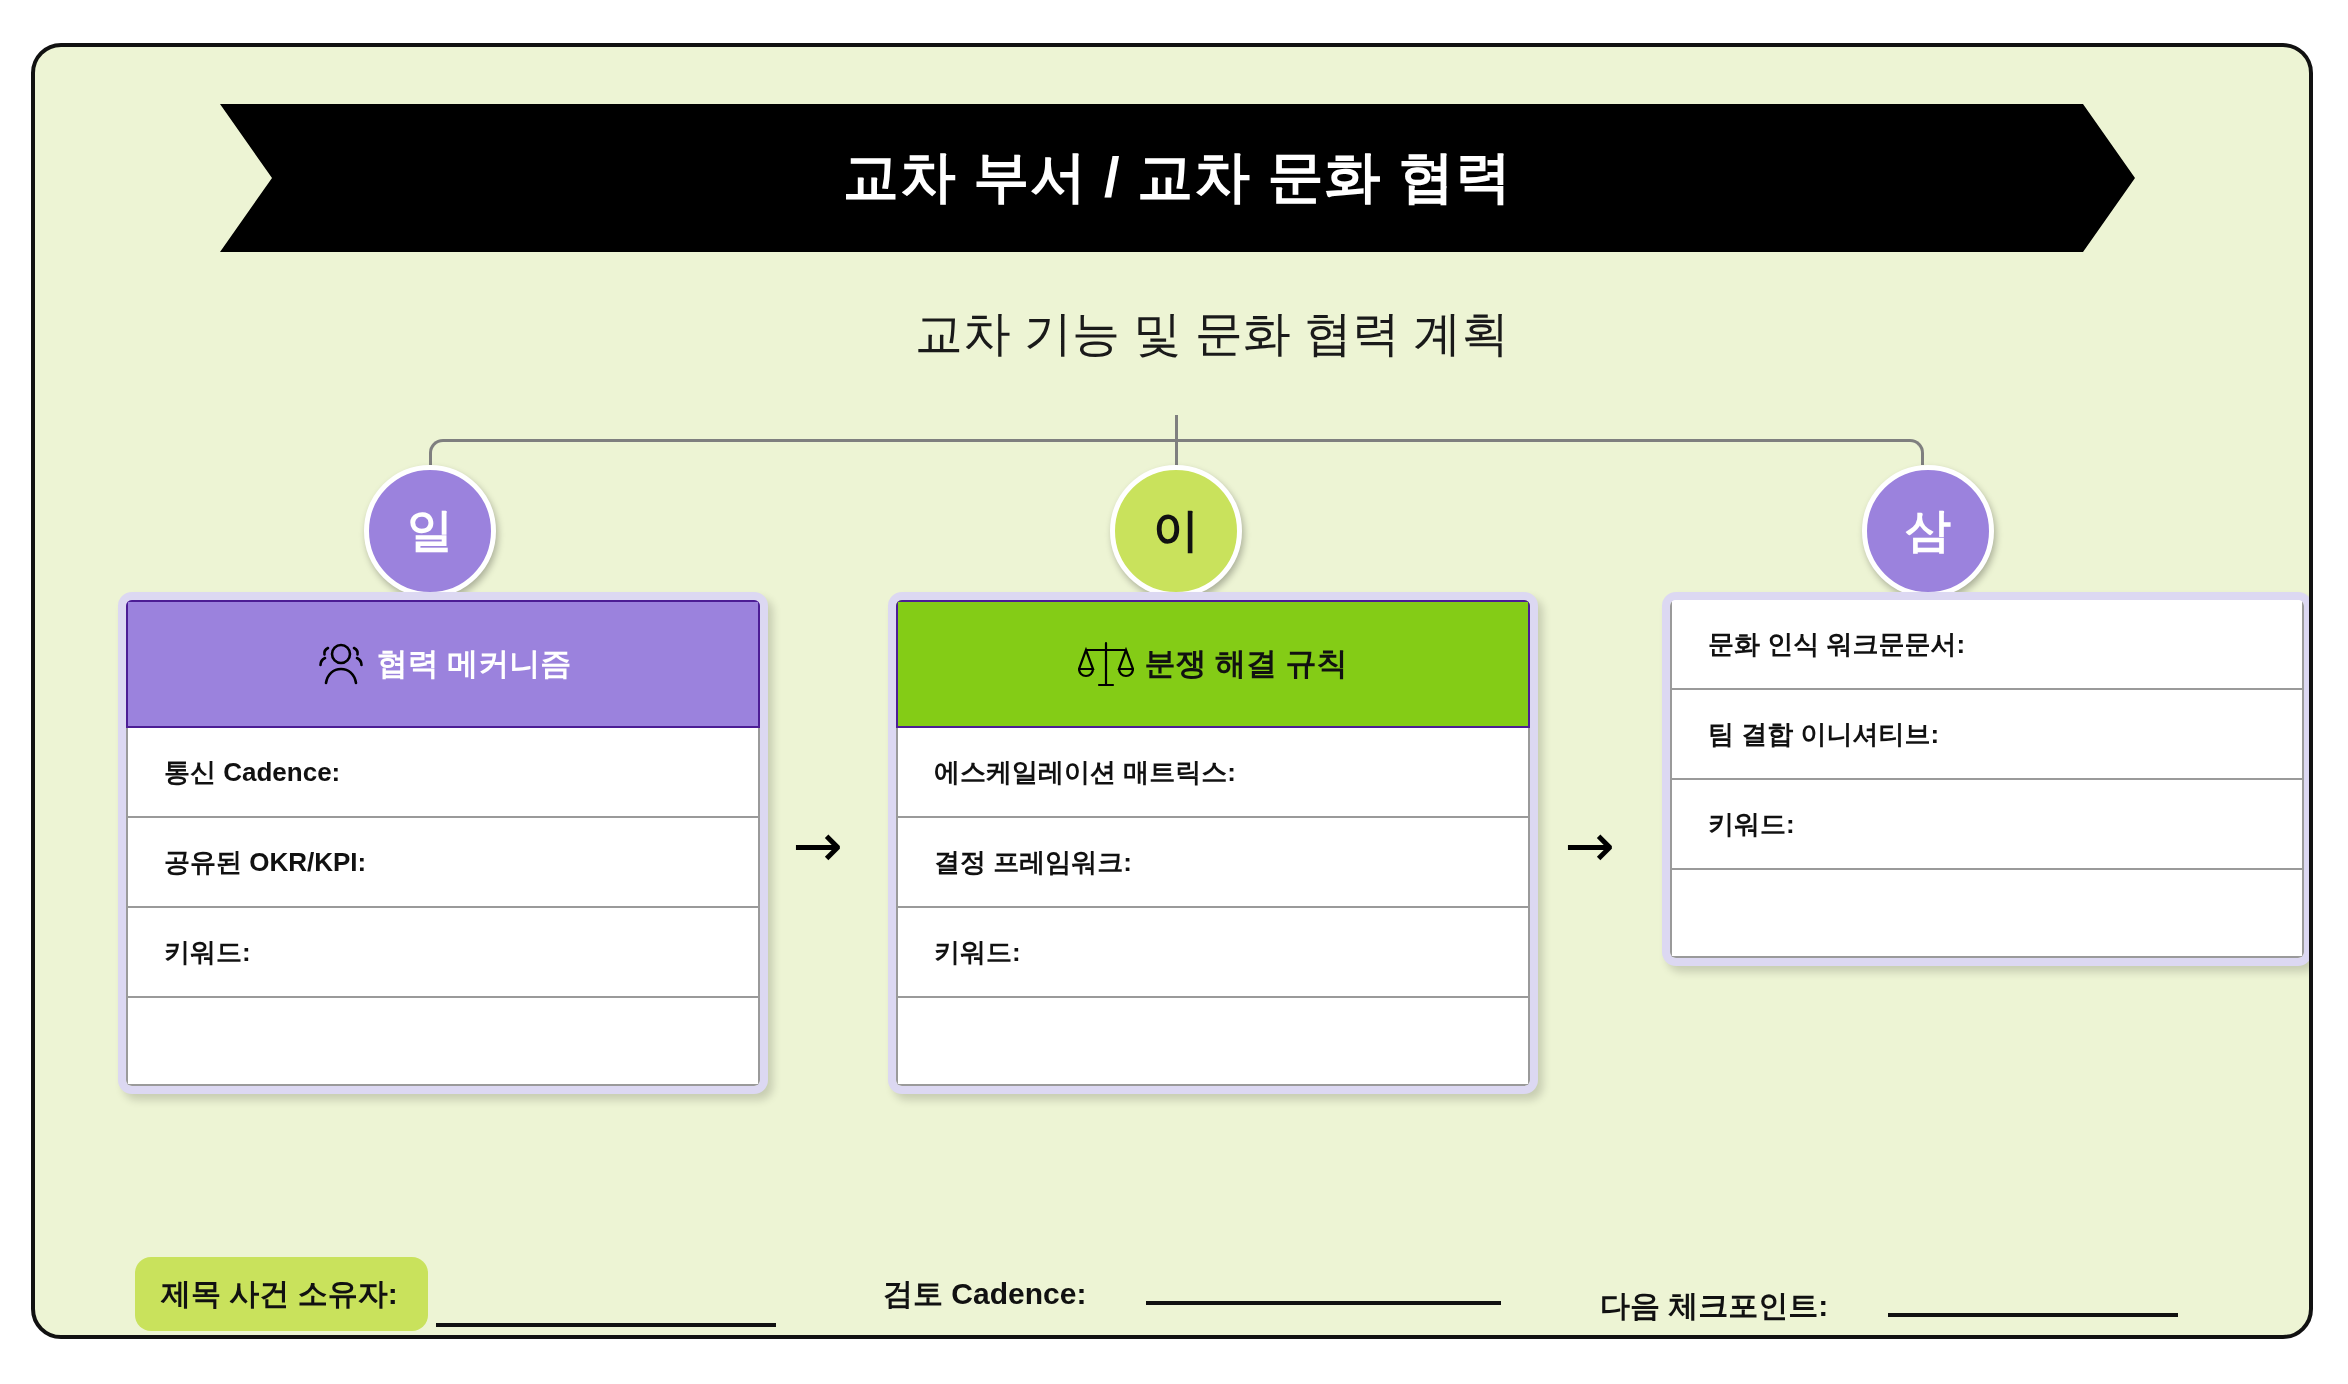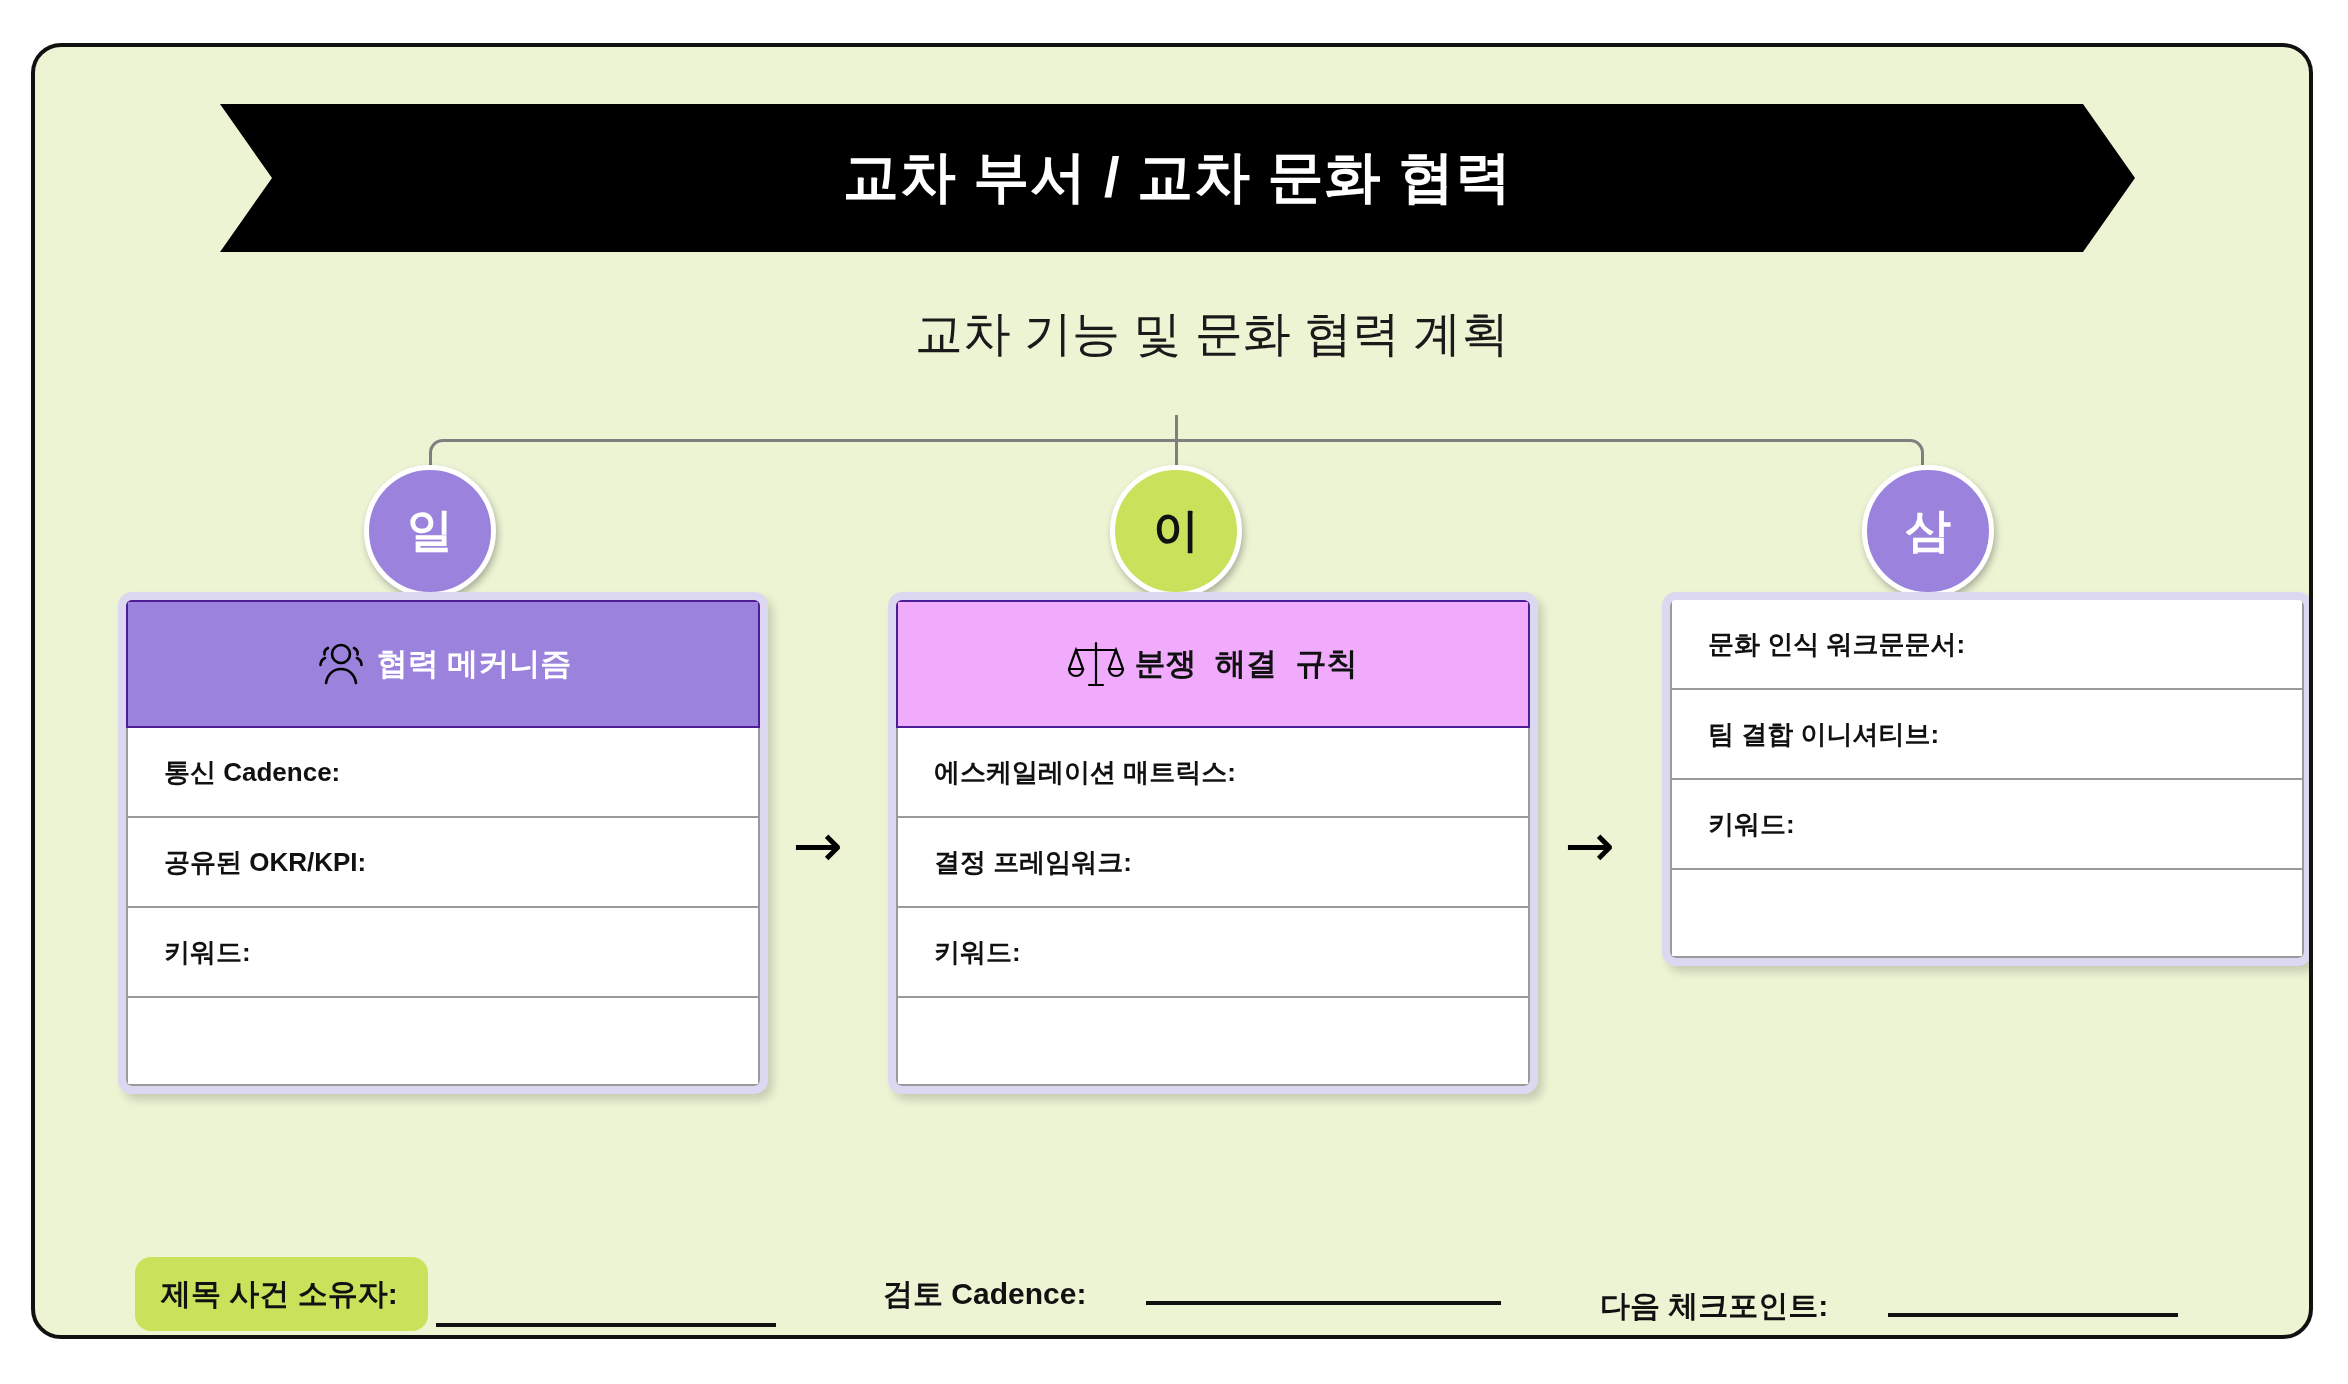--- a/index.html
+++ b/index.html
@@ -130,21 +130,21 @@
   .card-head {
     height: 128px;
     display: flex;
     align-items: center;
     justify-content: center;
     gap: 10px;
     border: 2px solid #4c1d95;
     box-sizing: border-box;
   }
   .head-purple { background: #9b82dd; }
-  .head-green  { background: #f0abfc; font-family: Liberation Mono, monospace; }
+  .head-green  { background: #84cc16; }
   .card-head-title {
     font-size: 31px;
     font-weight: bold;
     white-space: nowrap;
   }
   .title-light { color: #ffffff; }
   .title-dark  { color: #111111; }
   .head-icon { display: flex; align-items: center; justify-content: center; }
 
   .card-row {

